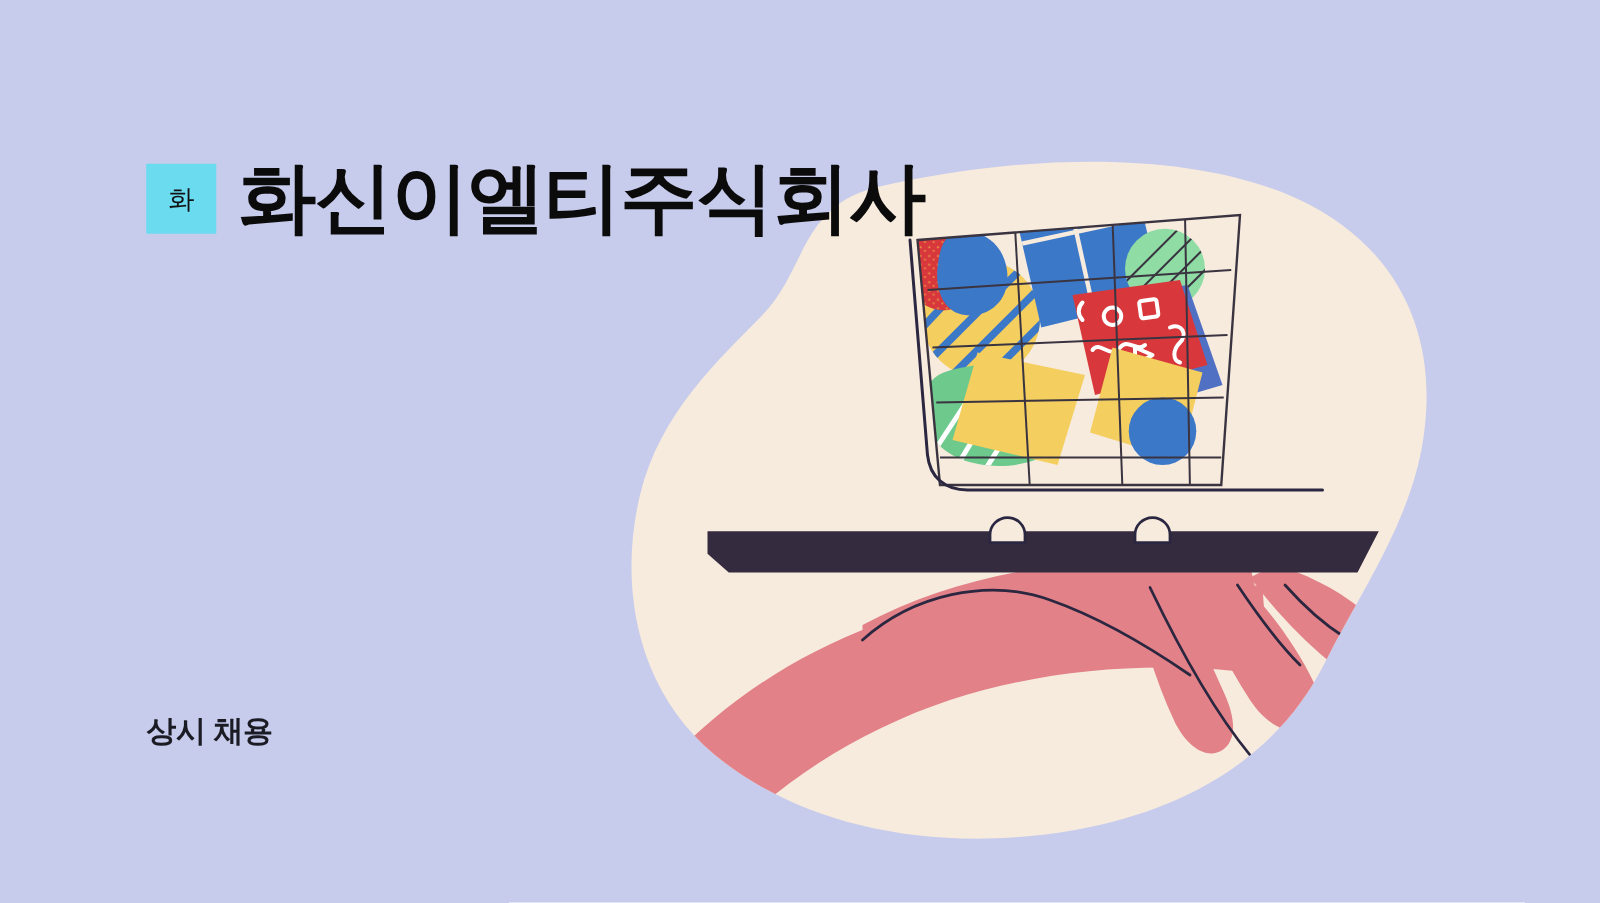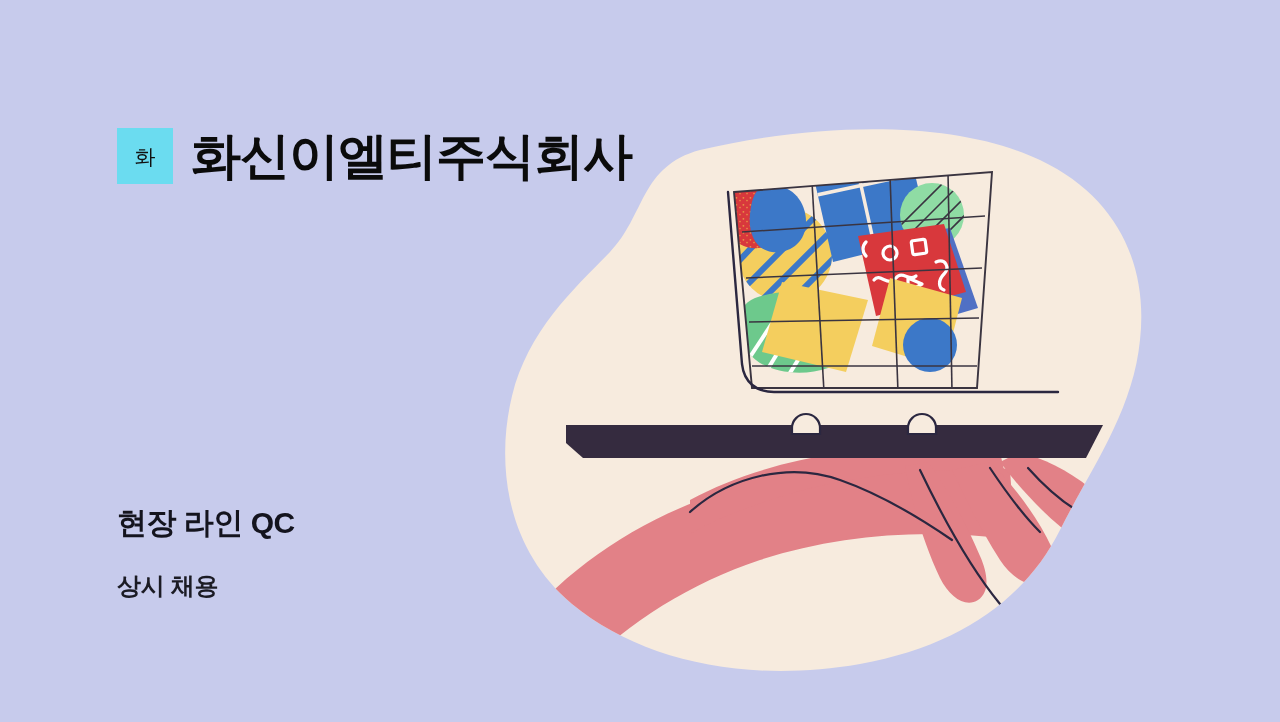--- a/index.html
+++ b/index.html
@@ -58,21 +58,21 @@
     align-items: center;
     justify-content: center;
     font-size: 21px;
     font-weight: 400;
     color: #111111;
     line-height: 1;
     flex: 0 0 auto;
   }
 
   .company-name {
-    font-size: 50px;
+    font-size: 62px;
     font-weight: 700;
     color: #0b0b0b;
     letter-spacing: -1px;
     line-height: 1;
     white-space: nowrap;
   }
 
   .job-title {
     position: absolute;
     left: 117px;
@@ -417,18 +417,17 @@
     </svg>
   </div>
 
   <div class="text-layer">
 
     <div class="brand-row">
       <div class="brand-badge">화</div>
       <div class="company-name">화신이엘티주식회사</div>
     </div>
 
-    <div class="job-title">현장 라인 QC</div>
 
     <div class="job-subtitle">상시 채용</div>
 
   </div>
 </div>
 
 </body></html>

